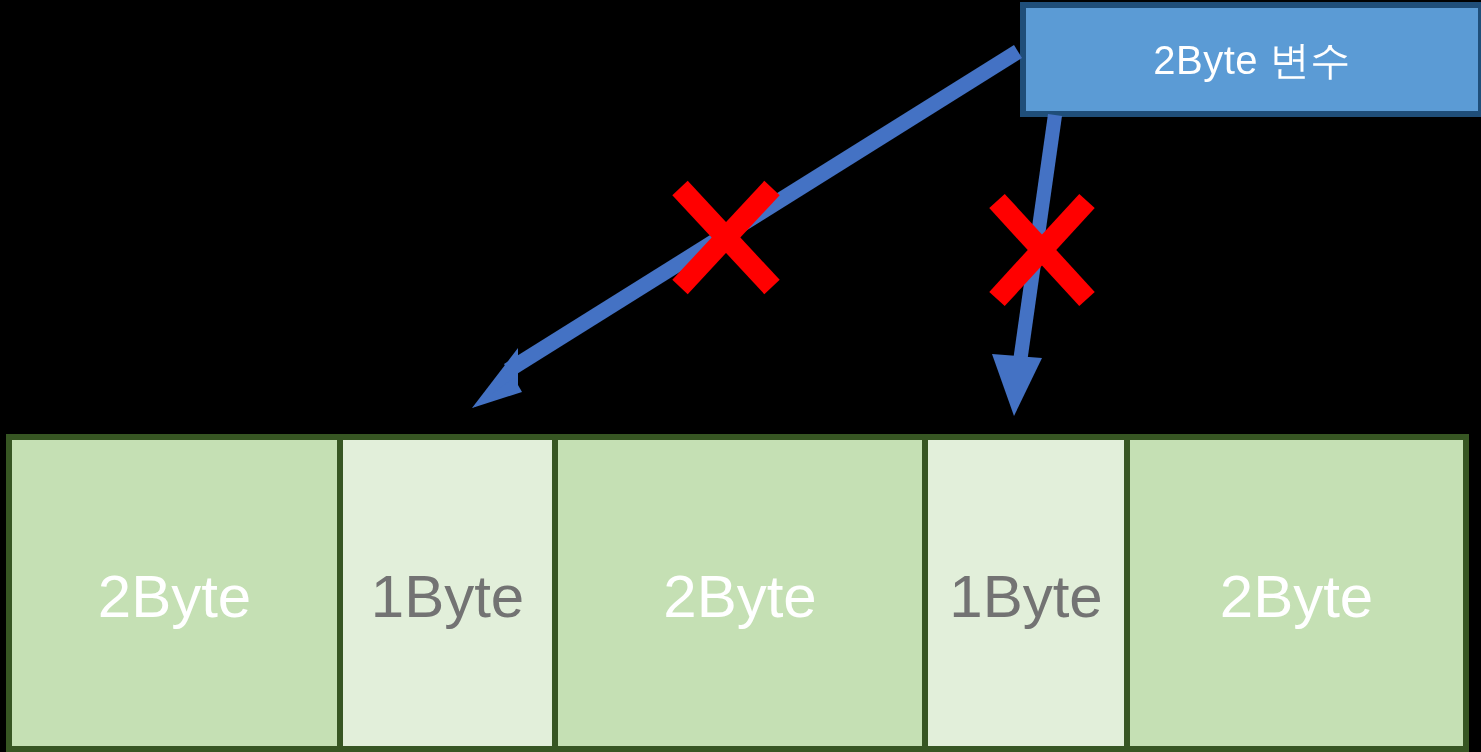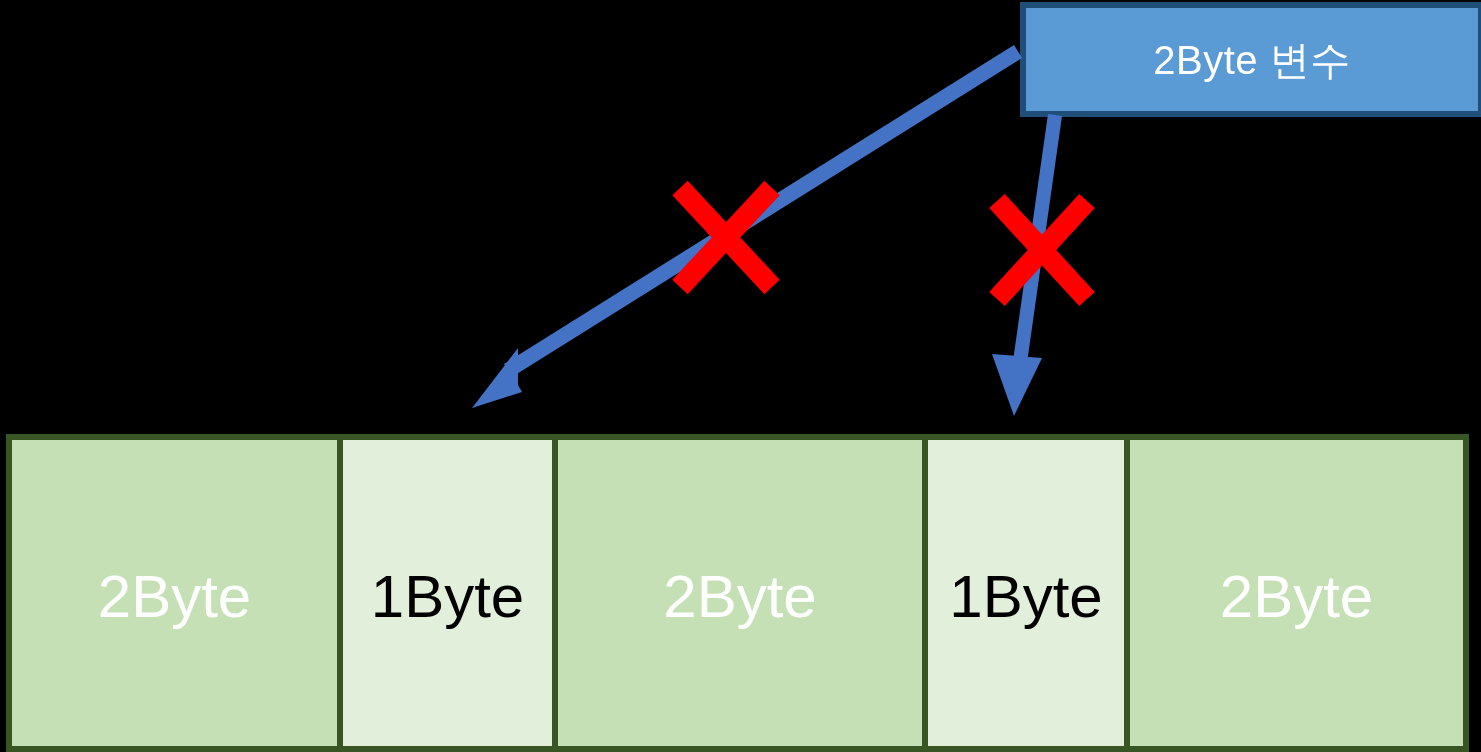--- a/index.html
+++ b/index.html
@@ -79,21 +79,21 @@
   }
   .cell-label {
     font-size: 60px;
     line-height: 1;
     letter-spacing: 0px;
     white-space: nowrap;
     position: relative;
     top: 4px;
   }
   .cell.two .cell-label { color: #FFFFFF; }
-  .cell.one .cell-label { color: #000000; }
+  .cell.one .cell-label { color: #737373; }
 </style>
 </head>
 <body>
 
 <div id="stage">
 
   <div class="var-box">
     <span class="var-box-label">2Byte 변수</span>
   </div>
 

